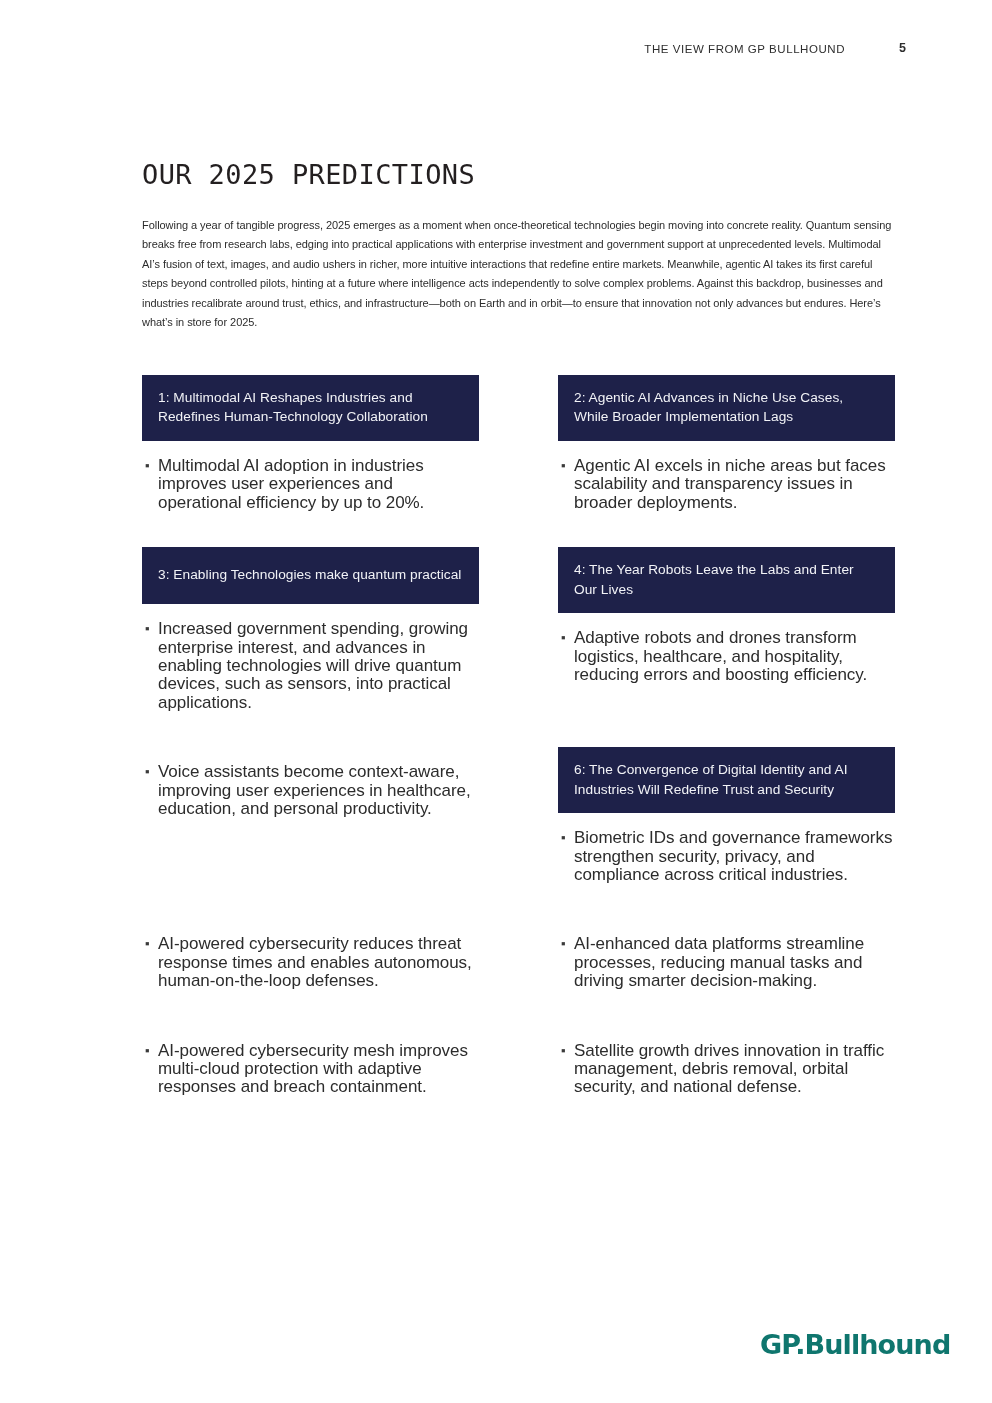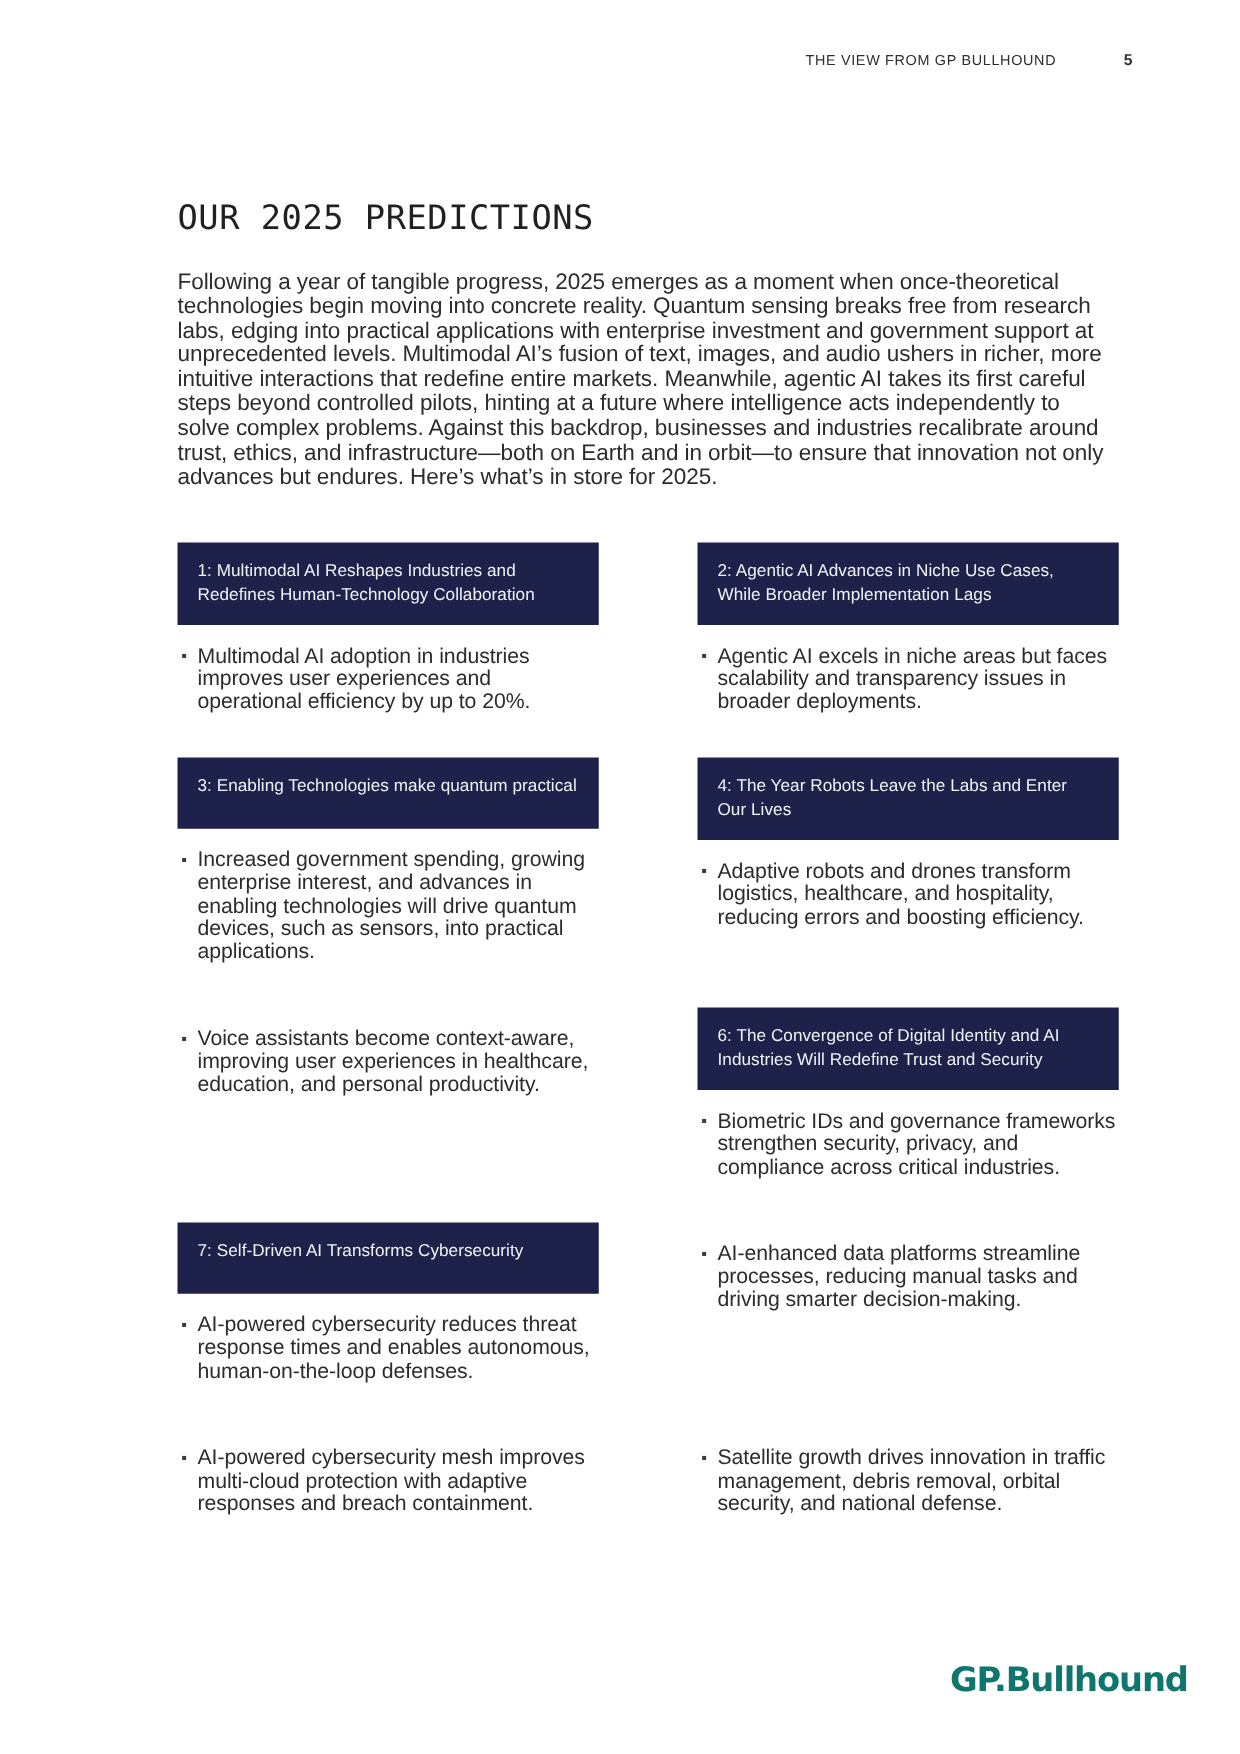--- a/index.html
+++ b/index.html
@@ -54,21 +54,21 @@
     font-family: "DejaVu Sans Mono", "Liberation Mono", monospace;
     font-size: 27px;
     letter-spacing: 0.4px;
     font-weight: 400;
     color: #231f20;
     margin: 0 0 26px 0;
     line-height: 1.1;
   }
 
   .intro {
-    font-size: 18px;
+    font-size: 11px;
     line-height: 19.55px;
     color: #2c2c2c;
     margin: 0;
     width: 752px;
     letter-spacing: -0.05px;
   }
 
   
   .grid {
     margin-top: 42px;
@@ -83,21 +83,21 @@
     break-inside: avoid;
   }
 
   .card-header {
     background: #1e2149;
     color: #f2f3f7;
     padding: 13px 16px 14px 16px;
     box-sizing: border-box;
     min-height: 57px;
     display: flex;
-    align-items: flex-start;
+    align-items: center;
   }
   .card-header-text {
     font-size: 13.7px;
     line-height: 19.5px;
     font-weight: 400;
     letter-spacing: 0.05px;
   }
 
   .card-body {
     padding: 16px 0 0 3px;
@@ -204,23 +204,20 @@
           <span class="card-header-text">6: The Convergence of Digital Identity and AI Industries Will Redefine Trust and Security</span>
         </div>
         <div class="card-body">
           <div class="bullet-row">
             <span class="bullet-marker">▪</span>
             <span class="bullet-text">Biometric IDs and governance frameworks strengthen security, privacy, and compliance across critical industries.</span>
           </div>
         </div>
       </div>
       <div class="card">
-        <div class="card-header">
-          <span class="card-header-text">7: Self-Driven AI Transforms Cybersecurity</span>
-        </div>
         <div class="card-body">
           <div class="bullet-row">
             <span class="bullet-marker">▪</span>
             <span class="bullet-text">AI-powered cybersecurity reduces threat response times and enables autonomous, human-on-the-loop defenses.</span>
           </div>
         </div>
       </div>
       <div class="card">
         <div class="card-body">
           <div class="bullet-row">

